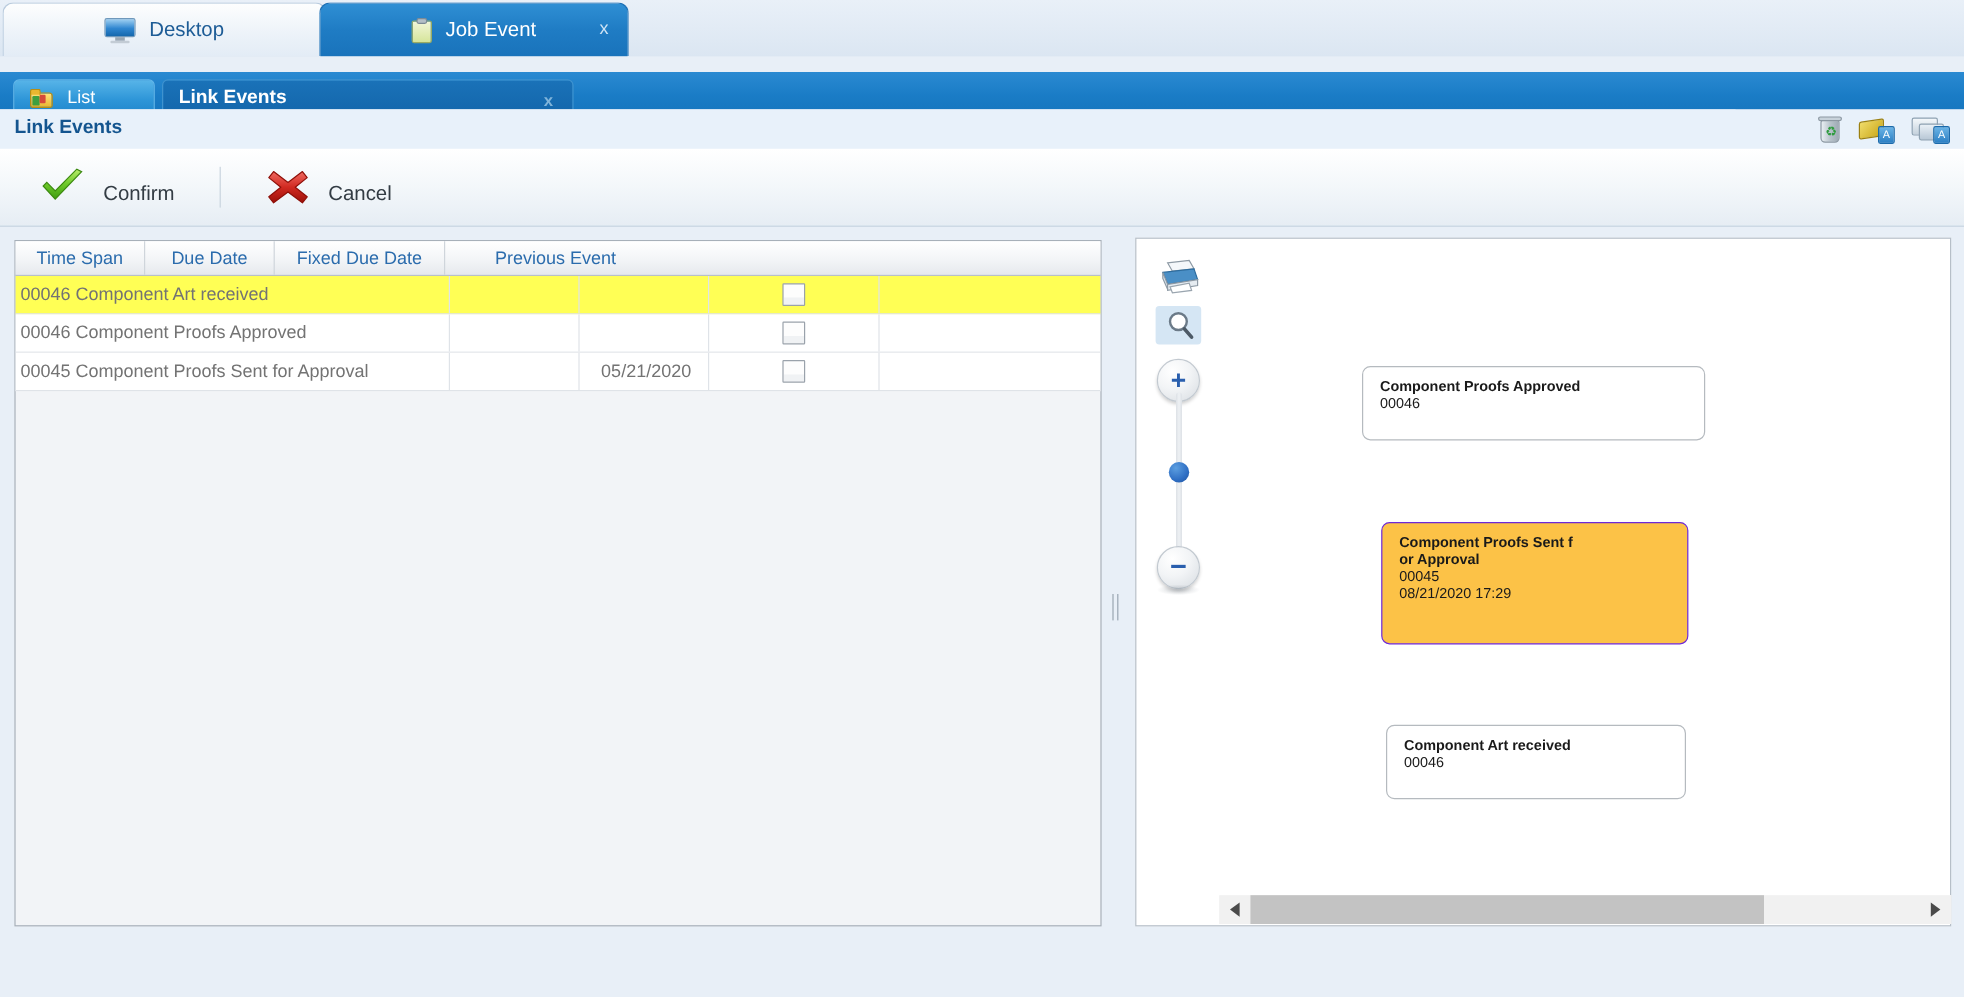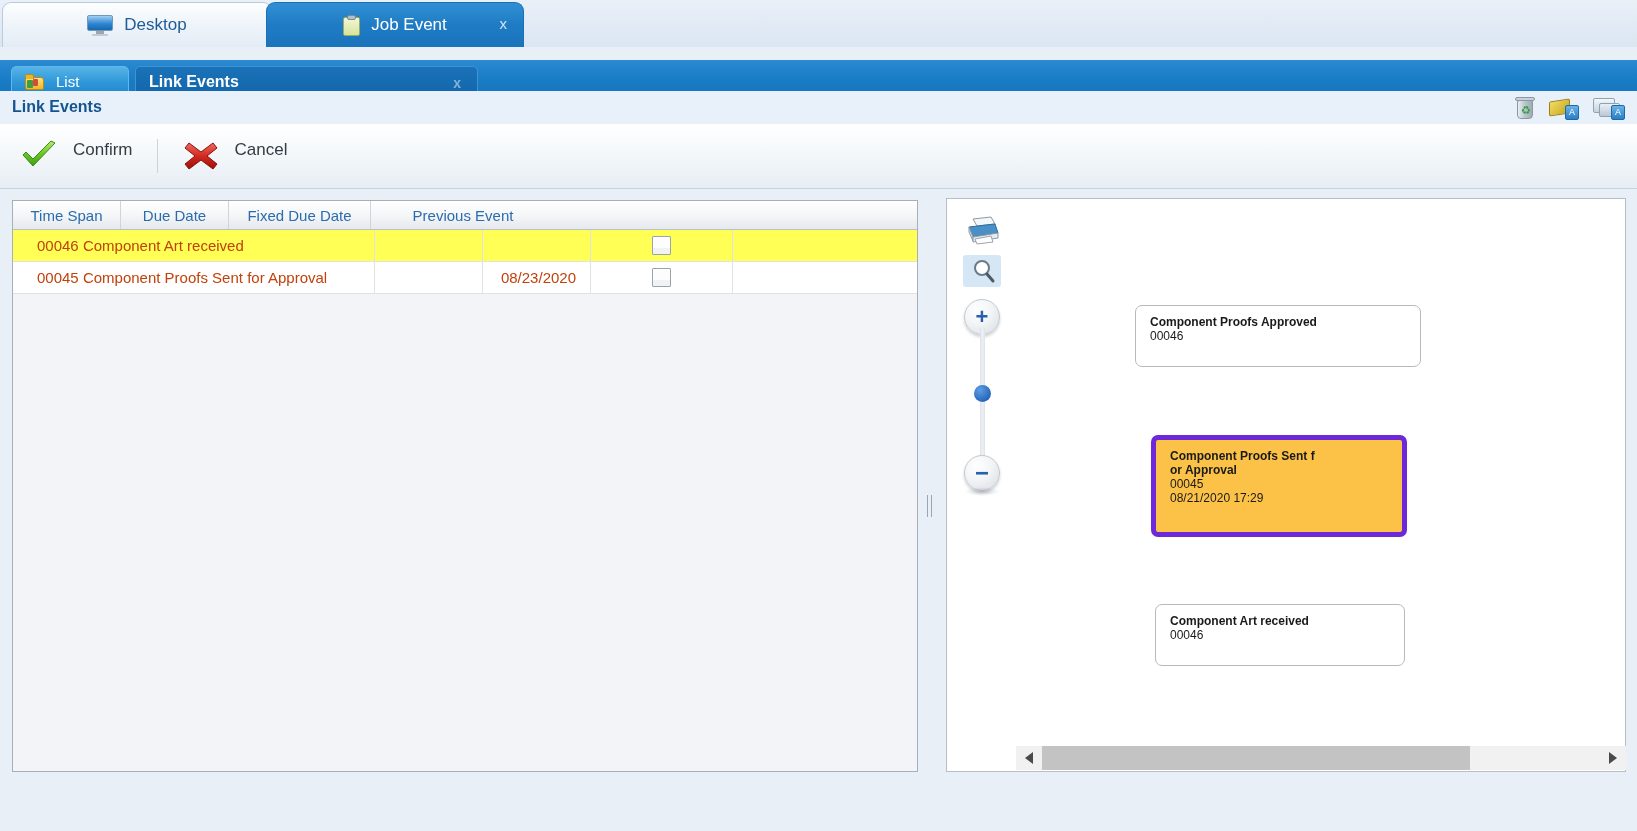--- a/index.html
+++ b/index.html
@@ -171,21 +171,21 @@
   }
   .ic-screens .ov:after { content: "A"; position: absolute; left: 3px; top: 1px; color: #fff; font-size: 9px; }
 
   
   .toolbar {
     position: absolute; left: 0; top: 124px; width: 1637px; height: 65px;
     background: linear-gradient(to bottom, #ffffff 0%, #f3f7fa 50%, #e6edf4 100%);
     border-bottom: 1px solid #c6d4e0;
     display: flex; align-items: center;
   }
-  .tb-btn { display: flex; align-items: flex-start; gap: 15px; padding: 0 20px; font-size: 17px; color: #333c44; }
+  .tb-btn { display: flex; align-items: flex-end; gap: 15px; padding: 0 33px; font-size: 17px; color: #333c44; }
   .tb-sep { width: 1px; height: 34px; background: #c9d4de; margin: 0 4px; }
   .check-icon { width: 38px; height: 32px; position: relative; }
   .x-icon { width: 38px; height: 32px; position: relative; }
 
   
   .grid-panel {
     position: absolute; left: 12px; top: 200px; width: 906px; height: 572px;
     background: #f2f4f7; border: 1px solid #a7b0b9;
   }
   .grid-head {
@@ -194,22 +194,22 @@
     border-bottom: 1px solid #b9c0c8;
   }
   .grid-head .hc {
     display: flex; align-items: center; justify-content: center;
     font-size: 15px; color: #2b6cad; border-right: 1px solid #cfd5db; height: 100%;
   }
   .grid-row { display: flex; height: 32px; background: #ffffff; border-bottom: 1px solid #dfe3e8; }
   .grid-row.sel { background: #ffff55; }
   .grid-row .gc {
     display: flex; align-items: center; height: 100%;
-    font-size: 15px; color: #c2410c; border-right: 1px solid #dfe3e8;
-    padding: 0 24px; overflow: hidden; white-space: nowrap;
+    font-size: 15px; color: #737373; border-right: 1px solid #dfe3e8;
+    padding: 0 4px; overflow: hidden; white-space: nowrap;
   }
   .gc.c-desc { justify-content: flex-start; }
   .gc.c-span { justify-content: center; }
   .gc.c-due  { justify-content: flex-end; padding-right: 14px; }
   .gc.c-fix  { justify-content: center; }
   .gc.c-prev { justify-content: center; border-right: none; }
   .cbx {
     width: 19px; height: 19px; background: #fdfdfd;
     border: 1px solid #9aa2ab; border-radius: 1px;
     box-shadow: inset 0 -6px 0 #f0f2f4;
@@ -258,21 +258,21 @@
     background: radial-gradient(ellipse at center, rgba(120,130,140,0.35) 0%, rgba(120,130,140,0) 70%);
   }
 
   .node {
     position: absolute; border-radius: 7px; padding: 10px 14px 12px 14px;
     font-size: 12px; color: #1a1a1a; line-height: 1.16;
   }
   .node .ttl { font-weight: bold; }
   .node .sub { font-weight: normal; }
   .node-plain { background: #ffffff; border: 1px solid #b5babf; }
-  .node-hl { background: #fcc247; border: 5px solid #6d28d9; }
+  .node-hl { background: #fcc247; border: 1px solid #6d28d9; }
 
   
   .hscroll {
     position: absolute; left: 1px; bottom: 1px; width: 678px; height: 24px;
     background: #ffffff; display: flex; align-items: stretch;
   }
   .hs-spacer { width: 68px; background: #ffffff; }
   .hs-left, .hs-right {
     width: 26px; background: #f1f1f1; display: flex; align-items: center; justify-content: center;
   }
@@ -387,25 +387,34 @@
   <div class="grid-row sel">
     <div class="gc c-desc" style="width:362px">00046 Component Art received</div>
     <div class="gc c-span" style="width:108px"></div>
     <div class="gc c-due" style="width:108px"></div>
     <div class="gc c-fix" style="width:142px">
       <span class="cbx"></span>
     </div>
     <div class="gc c-prev" style="width:184px"></div>
   </div>
 
+  <div class="grid-row">
+    <div class="gc c-desc" style="width:362px">00046 Component Proofs Approved</div>
+    <div class="gc c-span" style="width:108px"></div>
+    <div class="gc c-due" style="width:108px"></div>
+    <div class="gc c-fix" style="width:142px">
+      <span class="cbx"></span>
+    </div>
+    <div class="gc c-prev" style="width:184px"></div>
+  </div>
 
   <div class="grid-row">
     <div class="gc c-desc" style="width:362px">00045 Component Proofs Sent for Approval</div>
     <div class="gc c-span" style="width:108px"></div>
-    <div class="gc c-due" style="width:108px">08/23/2020</div>
+    <div class="gc c-due" style="width:108px">05/21/2020</div>
     <div class="gc c-fix" style="width:142px">
       <span class="cbx"></span>
     </div>
     <div class="gc c-prev" style="width:184px"></div>
   </div>
 
   <div class="grid-body-fill"></div>
 </div>
 
 <div class="splitter">

